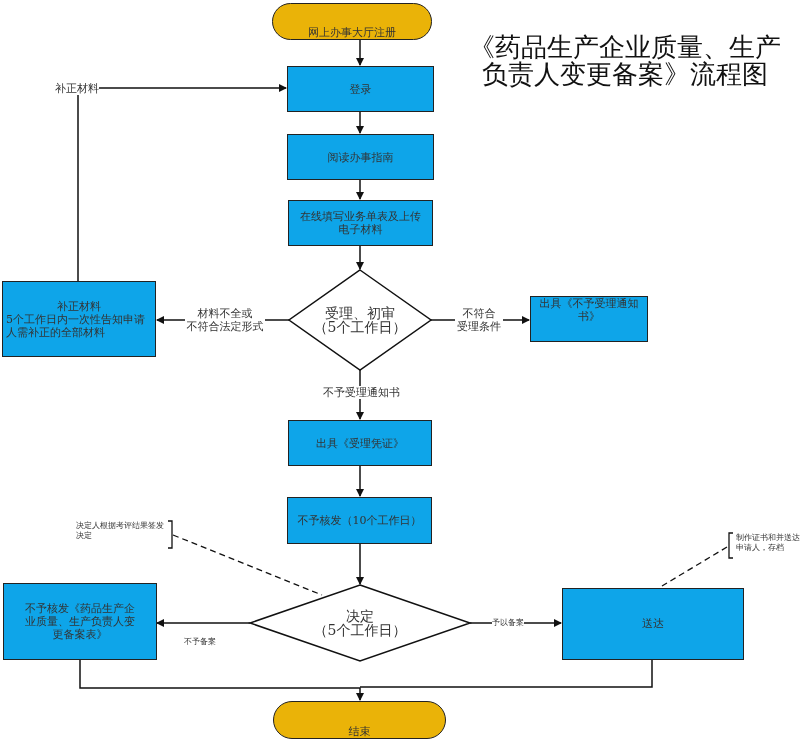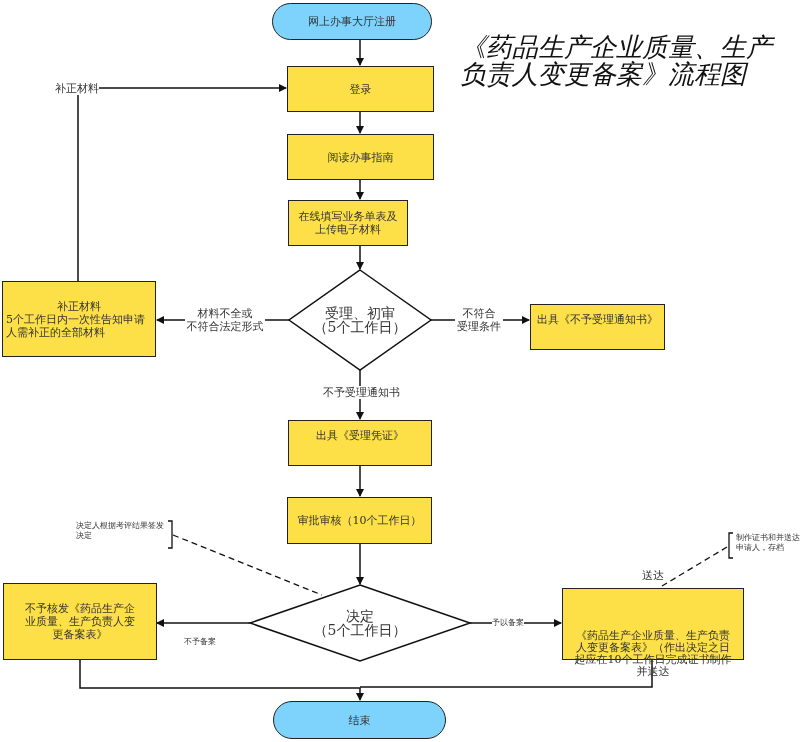--- a/index.html
+++ b/index.html
@@ -1,27 +1,27 @@
 <!DOCTYPE html>
 <html><head>
   <meta charset="utf-8">
   <style>
     html, body { margin: 0; padding: 0; background: #ffffff; }
     body { width: 800px; height: 742px; position: relative; overflow: hidden;
            font-family: "DejaVu Serif", "Liberation Serif", serif; color: #222; }
     svg.canvas { position: absolute; left: 0; top: 0; }
     .node { position: absolute; box-sizing: border-box; display: flex; align-items: center;
             justify-content: center; text-align: center; font-size: 11px; line-height: 13px; color: #333; }
-    .box { border: 1.5px solid #222; background: #fde047; }
-    .terminal { border: 1.5px solid #222; border-radius: 20px; background: #7dd3fc; }
+    .box { border: 1.5px solid #222; background: #0ea5e9; }
+    .terminal { border: 1.5px solid #222; border-radius: 20px; background: #eab308; align-items: flex-end; }
     .label { position: absolute; font-size: 11px; line-height: 13px; color: #333; text-align: center;
              background: #fff; white-space: nowrap; }
     .small { font-size: 8px; line-height: 10px; }
-    .title { position: absolute; left: 460px; top: 34px; width: 330px; 
-             font-size: 26px; line-height: 27px; color: #111; font-family: "DejaVu Sans", "Liberation Sans", sans-serif; font-style: italic; }
+    .title { position: absolute; left: 460px; top: 34px; width: 330px; text-align: center;
+             font-size: 26px; line-height: 27px; color: #111; font-family: "DejaVu Sans", "Liberation Sans", sans-serif; }
     .dtext { position: absolute; text-align: center; font-size: 14px; line-height: 14px; color: #333; }
     .multi { white-space: pre-line; }
   </style>
 </head>
 <body>
 
 <svg class="canvas" width="800" height="742">
   <defs>
     <marker id="arr" markerWidth="8" markerHeight="8" refX="7" refY="4" orient="auto" markerUnits="userSpaceOnUse">
       <path d="M0,0 L8,4 L0,8 Z" fill="#111"></path>
@@ -73,69 +73,68 @@
 </div>
 
 <div class="node box" style="left:287px;top:66px;width:147px;height:46px;">
   <span>登录</span>
 </div>
 
 <div class="node box" style="left:287px;top:134px;width:147px;height:46px;text-align:center;">
   <span>阅读办事指南</span>
 </div>
 
-<div class="node box" style="left:288px;top:200px;width:120px;height:46px;padding:0 6px;">
+<div class="node box" style="left:288px;top:200px;width:145px;height:46px;padding:0 6px;">
   <span>在线填写业务单表及上传电子材料</span>
 </div>
 
 <div class="dtext multi" style="left:305px;top:306px;width:110px;">受理、初审
 （5个工作日）</div>
 
 <div class="node box" style="left:2px;top:281px;width:154px;height:76px;flex-direction:column;padding:0 3px;">
   <span>补正材料</span>
   <span style="text-align:left;">5个工作日内一次性告知申请人需补正的全部材料</span>
 </div>
 
 <div class="label multi" style="left:185px;top:307px;width:80px;">材料不全或
 不符合法定形式</div>
 <div class="label" style="left:55px;top:82px;">补正材料</div>
 
 <div class="label multi" style="left:455px;top:307px;width:48px;">不符合
 受理条件</div>
 
-<div class="node box" style="left:530px;top:296px;width:135px;height:46px;align-items:flex-start;padding-top:8px;margin-top:8px;">
+<div class="node box" style="left:530px;top:296px;width:118px;height:46px;align-items:flex-start;padding-top:0;">
   <span>出具《不予受理通知书》</span>
 </div>
 
 <div class="label" style="left:323px;top:386px;">不予受理通知书</div>
 
-<div class="node box" style="left:288px;top:420px;width:144px;height:46px;align-items:flex-start;padding-top:8px;">
+<div class="node box" style="left:288px;top:420px;width:144px;height:46px;align-items:flex-start;padding-top:16px;">
   <span>出具《受理凭证》</span>
 </div>
 
 <div class="node box" style="left:287px;top:497px;width:145px;height:47px;">
-  <span>审批审核（10个工作日）</span>
+  <span>不予核发（10个工作日）</span>
 </div>
 
 <div class="label small" style="left:76px;top:521px;width:88px;white-space:normal;text-align:left;background:transparent;">决定人根据考评结果签发决定</div>
 
 <div class="label small" style="left:736px;top:533px;width:64px;white-space:normal;text-align:left;background:transparent;">制作证书和并送达申请人，存档</div>
 
 <div class="dtext" style="left:310px;top:609px;width:100px;">
   <div>决定</div>
   <div>（5个工作日）</div>
 </div>
 
 <div class="node box" style="left:3px;top:583px;width:154px;height:77px;padding:0 16px;">
   <span>不予核发《药品生产企业质量、生产负责人变更备案表》</span>
 </div>
 
 <div class="label small" style="left:184px;top:618px;margin-top:19px;">不予备案</div>
 <div class="label small" style="left:492px;top:618px;">予以备案</div>
 
 <div class="node box" style="left:562px;top:588px;width:182px;height:72px;flex-direction:column;padding:0 8px;line-height:12px;gap:48px;">
   <span>送达</span>
-  <span>《药品生产企业质量、生产负责人变更备案表》（作出决定之日起应在10个工作日完成证书制作并送达</span>
 </div>
 
 <div class="node terminal" style="left:273px;top:701px;width:173px;height:38px;">
   <span>结束</span>
 </div>
 
 </body></html>

